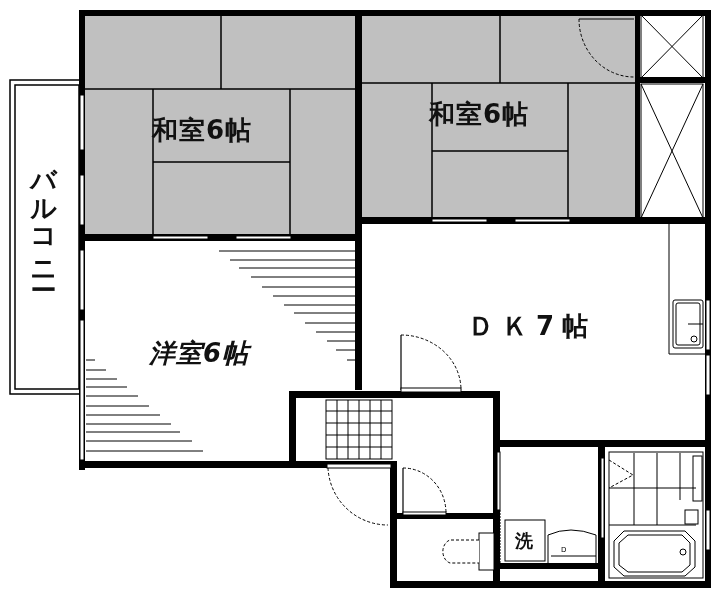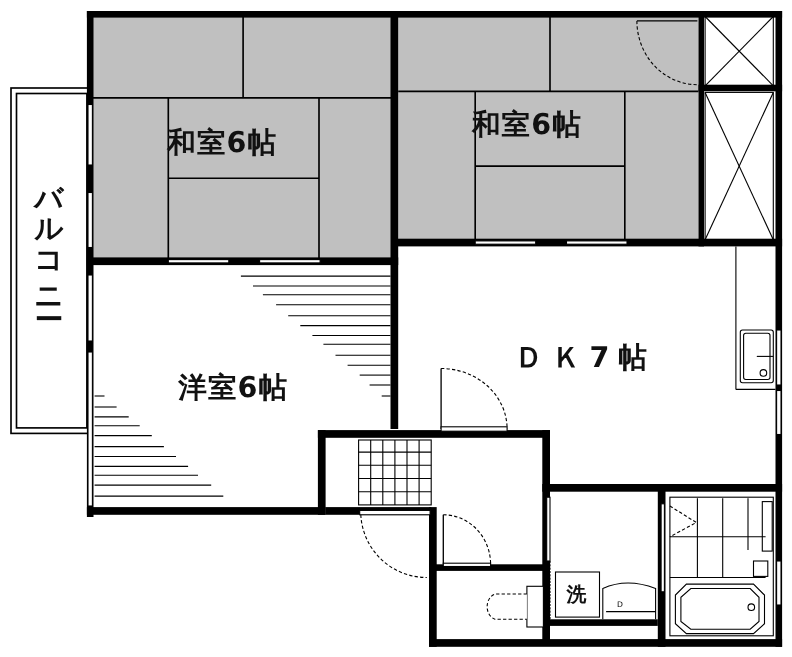--- a/index.html
+++ b/index.html
@@ -217,16 +217,16 @@
     <path d="M624 531 L685 531 L695 541 L695 567 L685 576 L624 576 L614 567 L614 541 Z"></path>
     <path d="M628 535 L682 535 L690 543 L690 565 L682 572 L628 572 L619 565 L619 543 Z"></path>
     <circle cx="683" cy="552" r="3"></circle>
   </g>
 
   <line x1="501" y1="450" x2="501" y2="580" stroke="#000" stroke-width="0"></line>
 </svg>
 
 <div class="lbl room-lbl" style="left:152px; top:117px;">和室6帖</div>
 <div class="lbl room-lbl" style="left:429px; top:101px;">和室6帖</div>
-<div class="lbl room-lbl" style="left:162px; top:340px;">洋室6帖</div>
+<div class="lbl room-lbl" style="left:149px; top:340px;font-style:italic;">洋室6帖</div>
 <div class="lbl dk-lbl" style="left:468px; top:313px;">ＤＫ7帖</div>
 <div class="lbl balcony-lbl" style="left:31px; top:150px;">バルコニー</div>
 <div class="lbl wash-lbl" style="left:515px; top:532px;">洗</div>
 
 </body></html>

